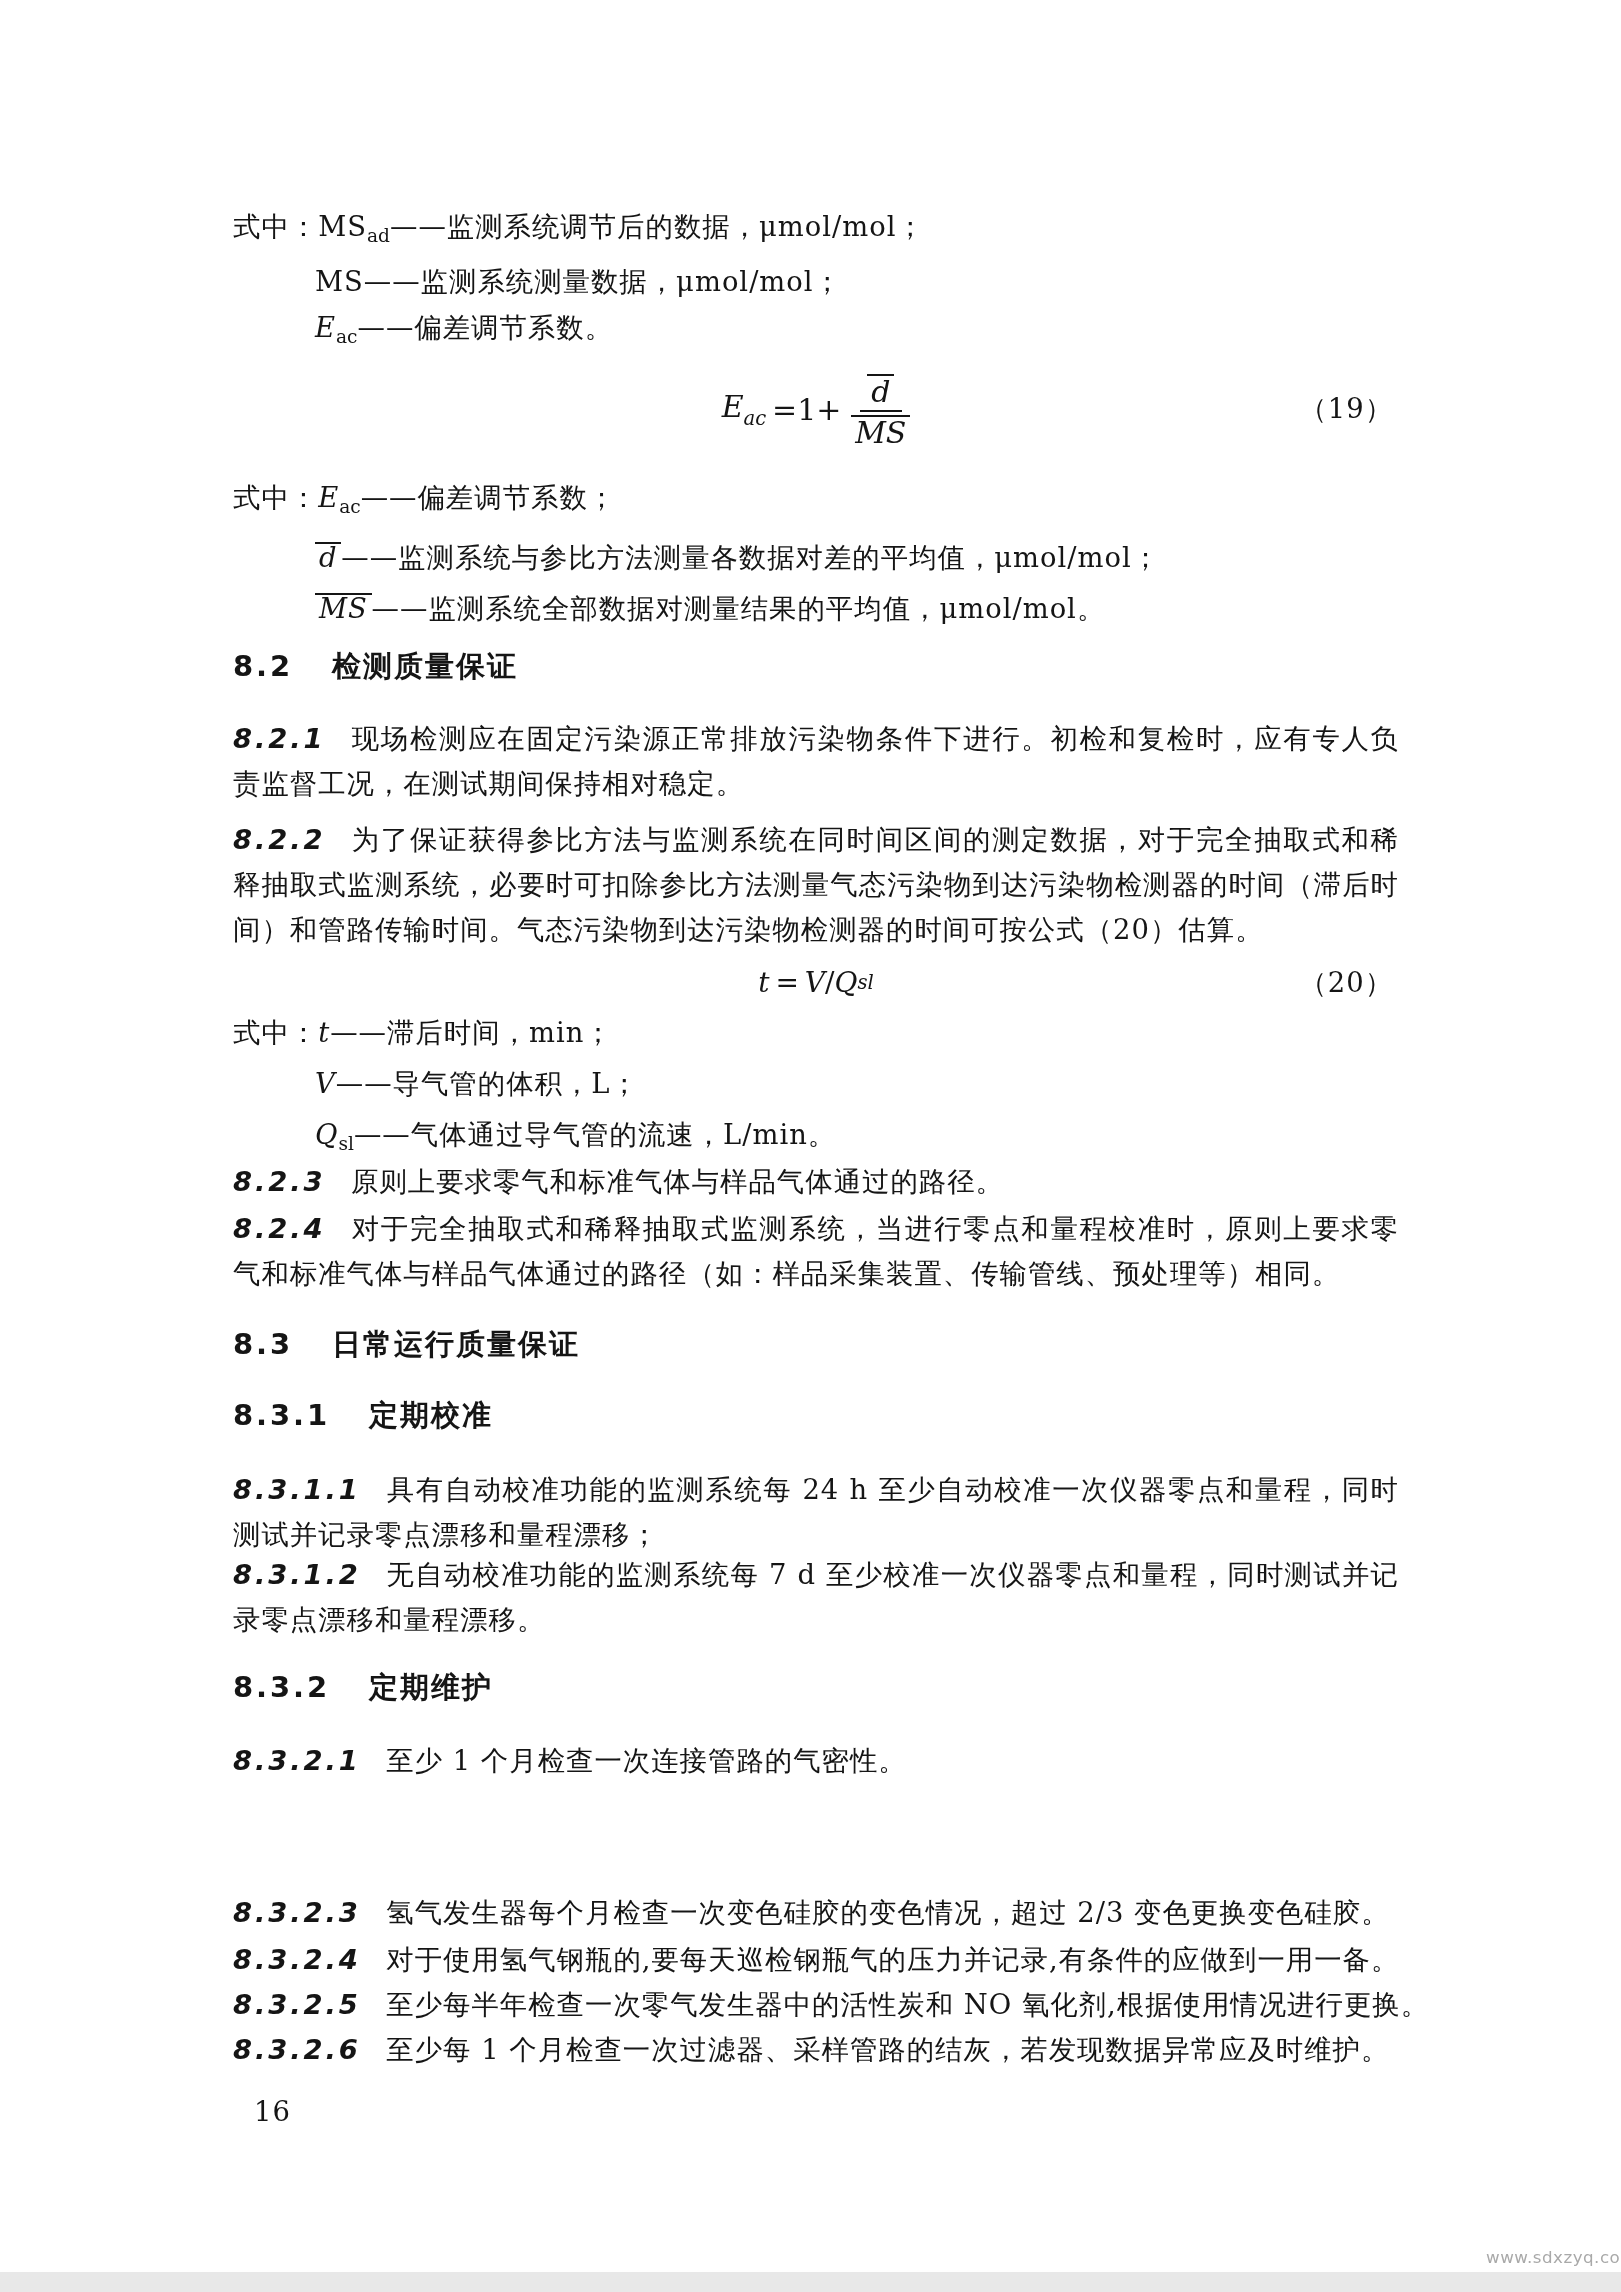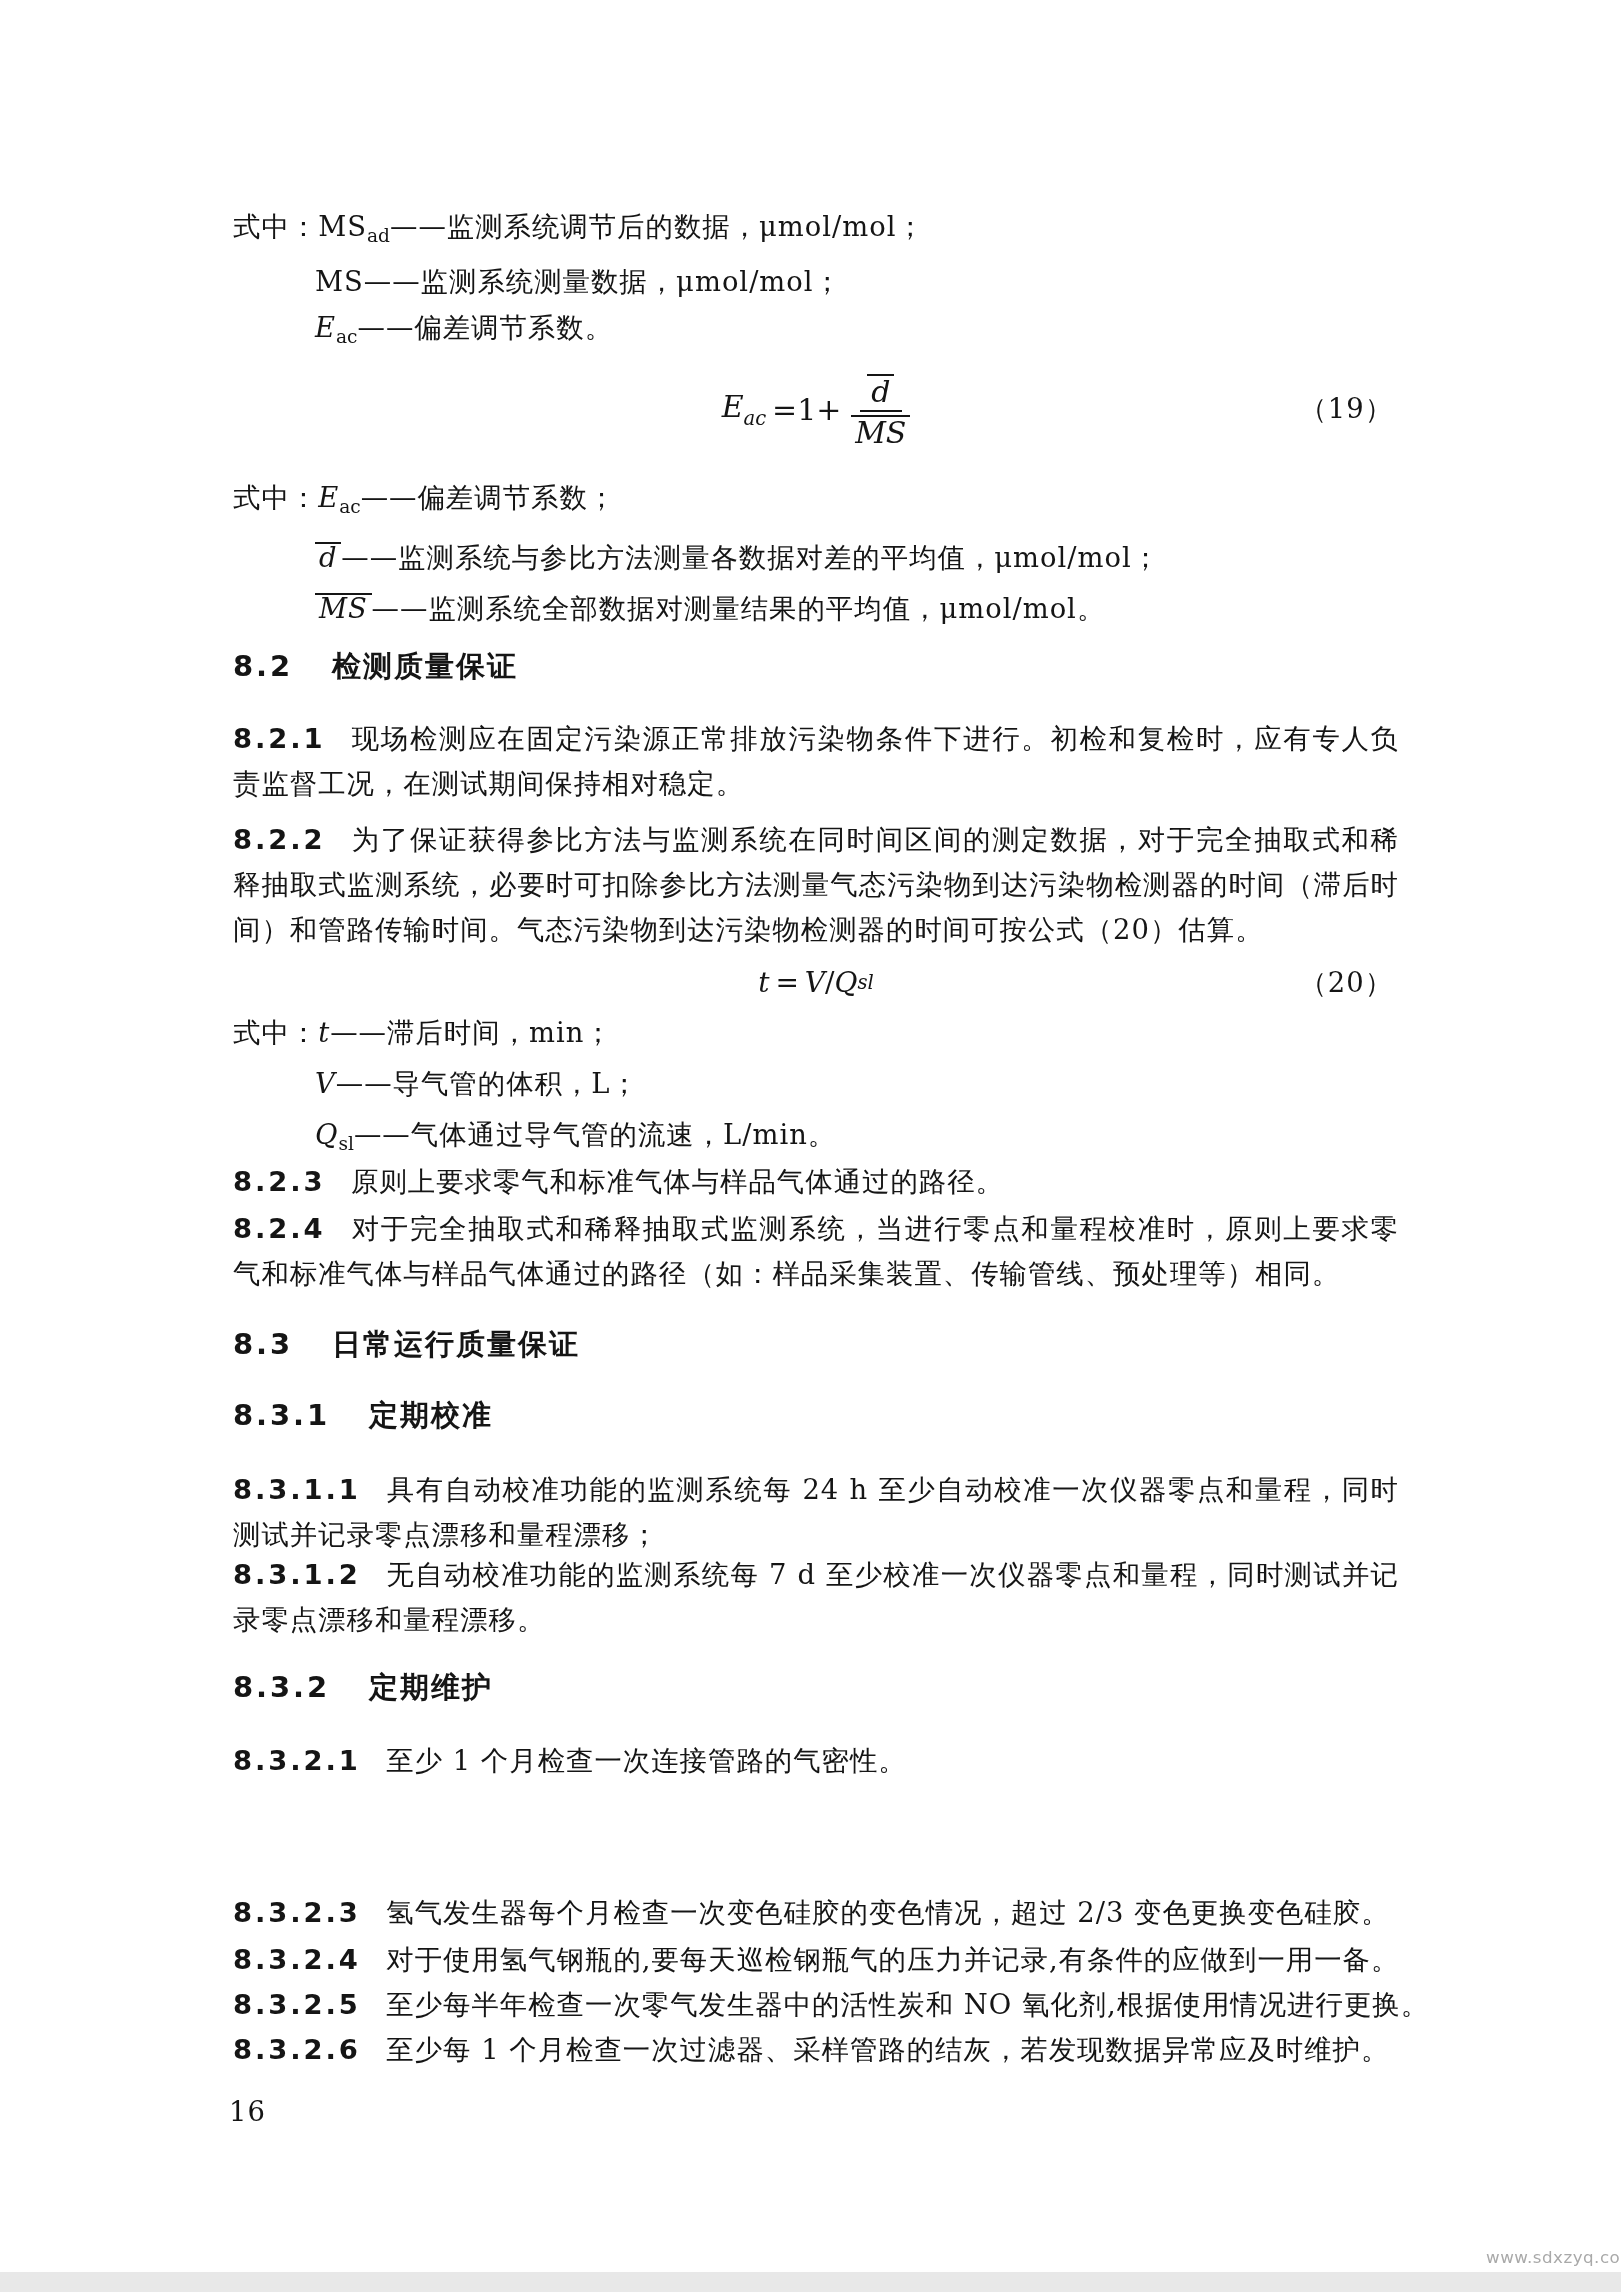--- a/index.html
+++ b/index.html
@@ -29,23 +29,23 @@
   .frac .fnum{border-bottom:2.9px solid #151515;padding:0 7.8px 2.9px;line-height:1;}
   .frac .fden{padding-top:2.9px;line-height:1;}
   .f-label{position:absolute;right:5.9px;top:50%;transform:translateY(-50%);font-size:27.4px;font-style:normal;letter-spacing:1px;}
   
   .heading{font-family:"DejaVu Sans","Liberation Sans",sans-serif;font-weight:700;font-size:29px;line-height:47px;white-space:nowrap;}
   .heading .hnum{letter-spacing:2.9px;margin-right:39px;}
   .heading .htitle{letter-spacing:2px;}
   
   .para{font-size:27.4px;line-height:45px;letter-spacing:1px;text-align:justify;}
   .para.nowrap{white-space:nowrap;text-align:left;}
-  .cnum{font-family:"DejaVu Sans","Liberation Sans",sans-serif;font-weight:700;letter-spacing:2.9px;margin-right:25.5px;font-size:27.4px;}
+  .cnum{font-family:"DejaVu Sans","Liberation Sans",sans-serif;font-weight:700;letter-spacing:2.9px;margin-right:25.5px;font-size:27.4px;font-style:italic;}
   
-  .pagenum{position:absolute;left:229px;top:2096px;font-size:27.4px;letter-spacing:1px;}
+  .pagenum{position:absolute;left:254px;top:2096px;font-size:27.4px;letter-spacing:1px;}
   .watermark{position:absolute;left:1486px;top:2247px;font-family:"DejaVu Sans","Liberation Sans",sans-serif;font-size:16.7px;color:#a9a9a9;letter-spacing:0.5px;}
 </style>
 </head>
 <body>
 
 <div class="page">
 
   <div class="abs defblock" style="top:204px">
     <div class="defline">
       <span>式中：</span><span class="sym"><span>MS</span><sub class="ss">ad</sub></span><span>——监测系统调节后的数据，μmol/mol；</span>

